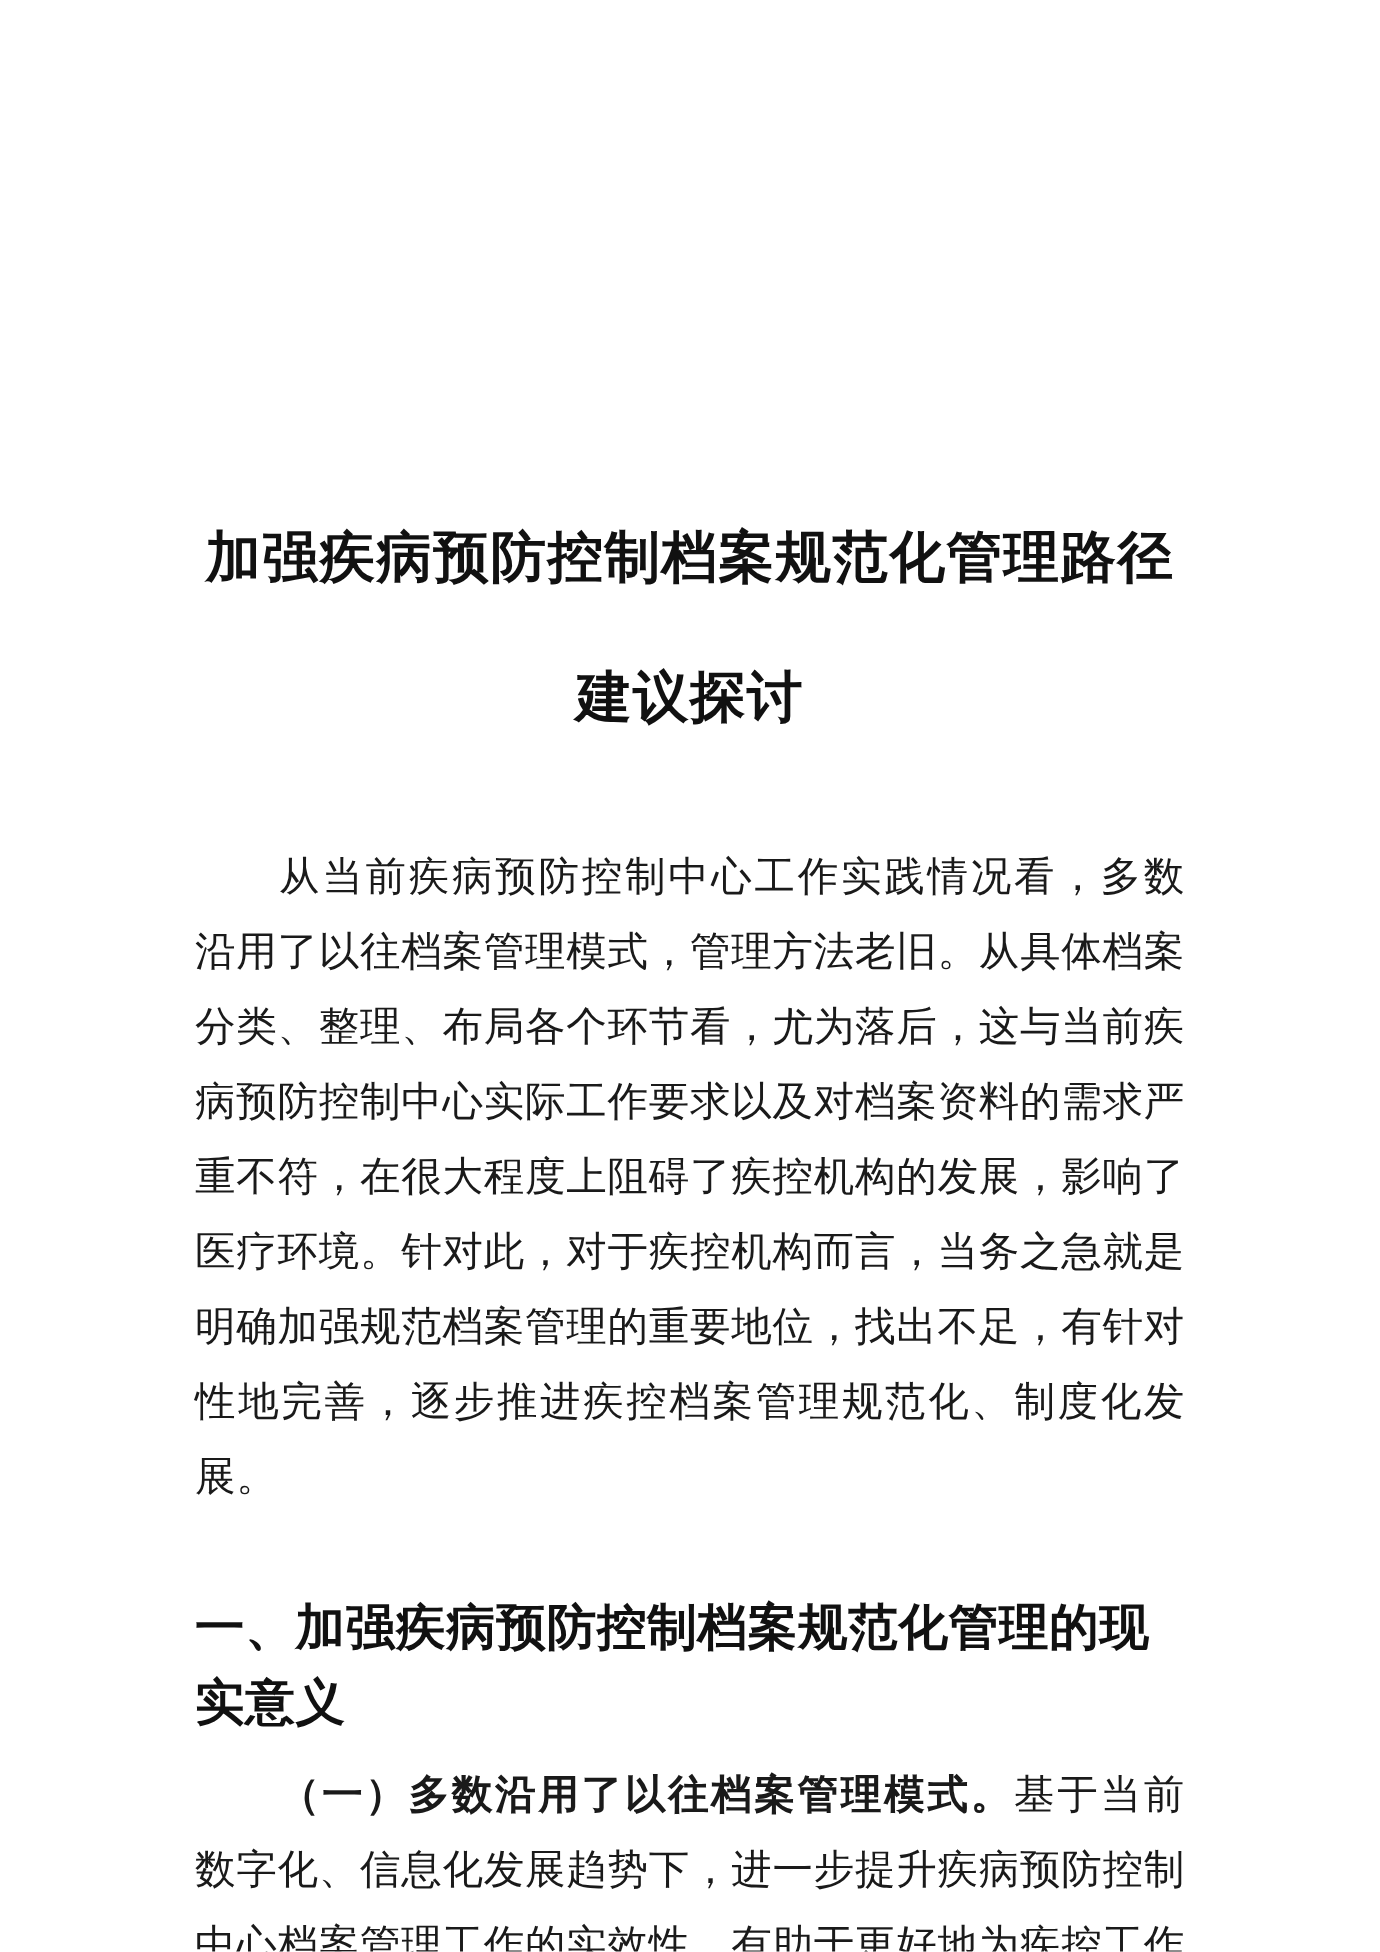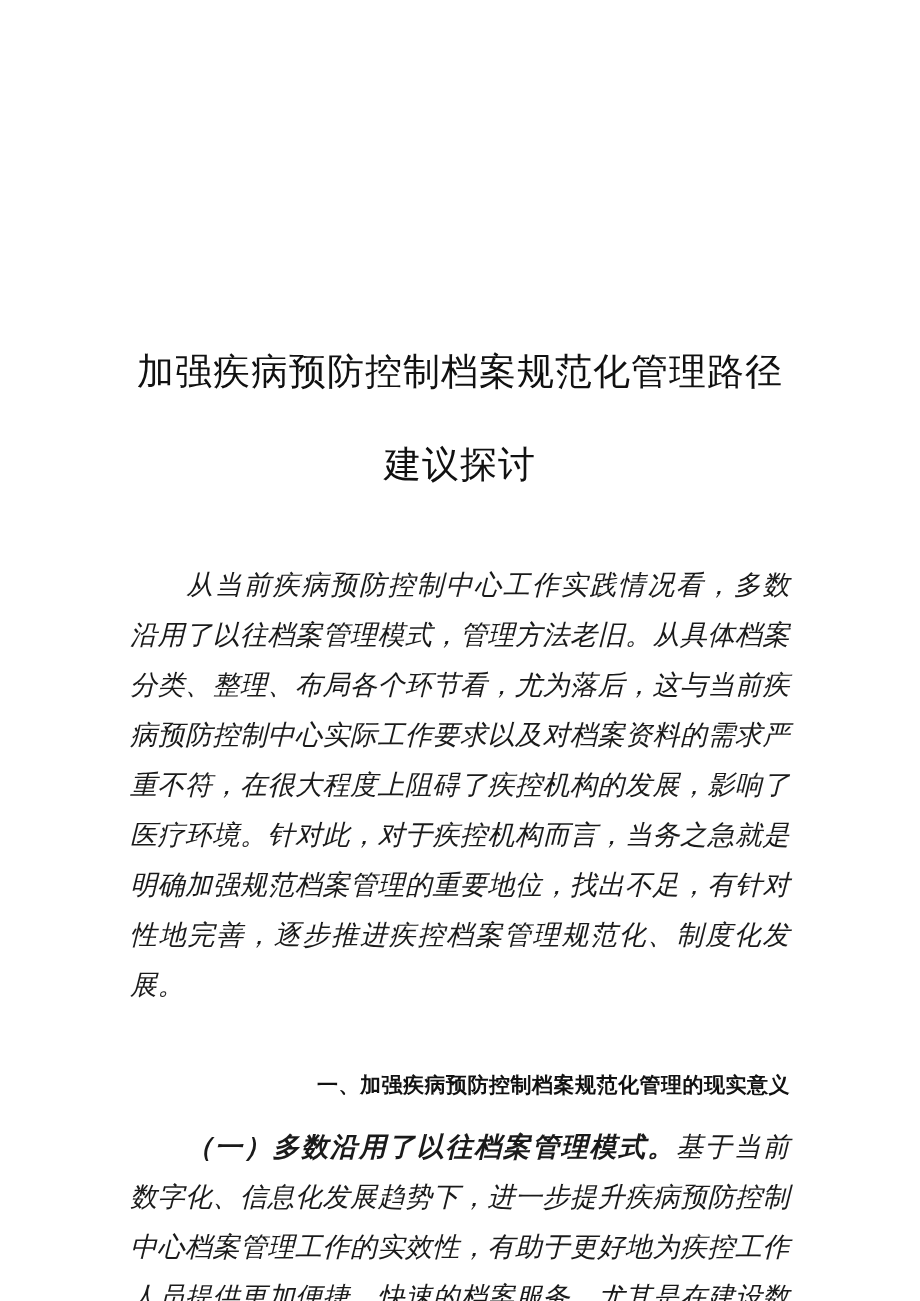--- a/index.html
+++ b/index.html
@@ -28,21 +28,21 @@
 
   
   .doc-title {
     position: absolute;
     left: 130px;
     top: 300px;
     width: 660px;
     text-align: center;
     font-family: "DejaVu Serif", "Liberation Serif", serif;
     font-size: 37px;
-    font-weight: normal;
+    font-weight: bold;
     line-height: 93px;
     letter-spacing: 1px;
     color: #111111;
     white-space: pre-line;
   }
 
   
   .body-col {
     position: absolute;
     left: 130px;
@@ -53,34 +53,33 @@
   p.para {
     margin: 0;
     font-size: 27px;
     line-height: 50px;
     text-align: justify;
     text-justify: inter-character;
     text-align-last: left;
     letter-spacing: 0.5px;
     color: #1a1a1a;
     font-family: "DejaVu Serif", "Liberation Serif", serif;
-    font-style: italic;
   }
   p.para.indent {
     text-indent: 56px;
   }
 
   
   h2.section-heading {
     margin: 0;
     font-family: "DejaVu Sans", "Liberation Sans", sans-serif;
-    font-size: 21px;
+    font-size: 33px;
     font-weight: bold;
     line-height: 50px;
-    text-align: right;
+    text-align: left;
     letter-spacing: 0.5px;
     color: #111111;
   }
 
   
   .lead-bold {
     font-weight: bold;
     font-family: "DejaVu Serif", "Liberation Serif", serif;
   }
 

